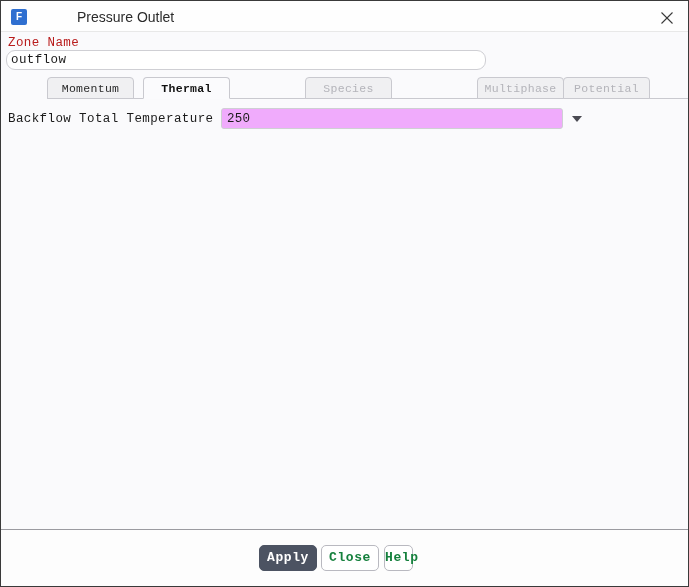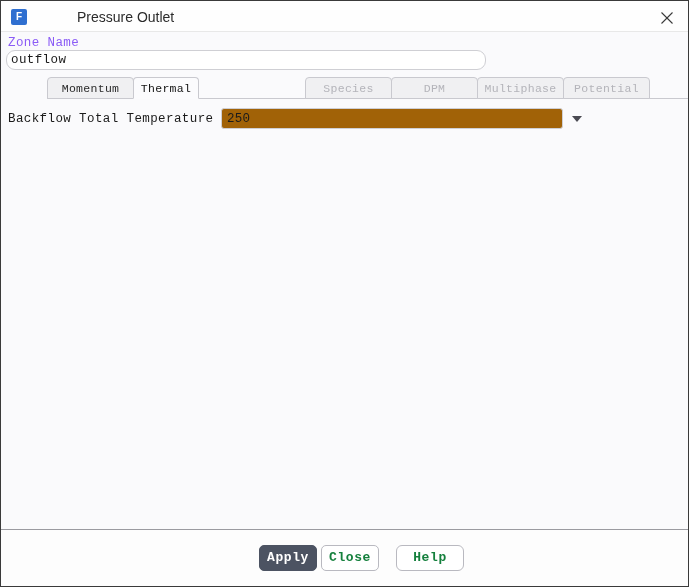--- a/index.html
+++ b/index.html
@@ -75,21 +75,21 @@
   }
 
   .mono {
     font-family: "Liberation Mono", "DejaVu Sans Mono", monospace;
   }
 
   .zone-label {
     position: absolute;
     left: 7px; top: 4px;
     font-size: 12.5px;
-    color: #8b5cf6;
+    color: #b91c1c;
     letter-spacing: 0.4px;
     white-space: nowrap;
   }
   .zone-input {
     position: absolute;
     left: 5px; top: 18px;
     width: 480px;
     height: 20px;
     box-sizing: border-box;
     background: #ffffff;
@@ -158,21 +158,21 @@
     color: #1b1b1b;
     letter-spacing: 0.4px;
     white-space: nowrap;
   }
   .field-input {
     position: absolute;
     left: 220px; top: 76px;
     width: 342px;
     height: 21px;
     box-sizing: border-box;
-    background: #a16207;
+    background: #f0abfc;
     border: 1px solid #cfcfd4;
     border-radius: 3px;
     font-family: "Liberation Mono", "DejaVu Sans Mono", monospace;
     font-size: 12.5px;
     color: #1b1b1b;
     padding: 0 5px;
     letter-spacing: 0.3px;
     outline: none;
   }
   .field-dropdown {
@@ -241,38 +241,37 @@
     </div>
   </div>
 
   <div class="content">
 
     <div class="zone-label mono">Zone Name</div>
     <input class="zone-input" type="text" value="outflow" style="">
 
     <div class="tabstrip">
       <div class="tab" style="left: 0px; width: 87px;">Momentum</div>
-      <div class="tab active" style="left: 86px; width: 66px;">Thermal</div>
+      <div class="tab active" style="left: 96px; width: 87px; font-weight: bold;">Thermal</div>
       <div class="tab disabled" style="left: 258px; width: 87px;">Species</div>
-      <div class="tab disabled" style="left: 344px; width: 87px;">DPM</div>
       <div class="tab disabled" style="left: 430px; width: 87px;">Multiphase</div>
       <div class="tab disabled" style="left: 516px; width: 87px;">Potential</div>
     </div>
 
     <div class="field-label mono">Backflow Total Temperature [K]</div>
     <input class="field-input" type="text" value="250" style="">
     <div class="field-dropdown">
       <svg width="16" height="14" viewBox="0 0 16 14">
         <polygon points="3,4 13,4 8,10" fill="#4a4a52"></polygon>
       </svg>
     </div>
 
   </div>
 
   <div class="separator"></div>
   <div class="footer">
     <div class="btn primary" style="left:258px; width:58px;">Apply</div>
     <div class="btn secondary" style="left:320px; width:58px;">Close</div>
-    <div class="btn secondary" style="left:395px; width:68px;border-radius:6px;">Help</div>
+    <div class="btn secondary" style="left:383px; width:29px;">Help</div>
 
   </div>
 
 </div>
 
 </body></html>

